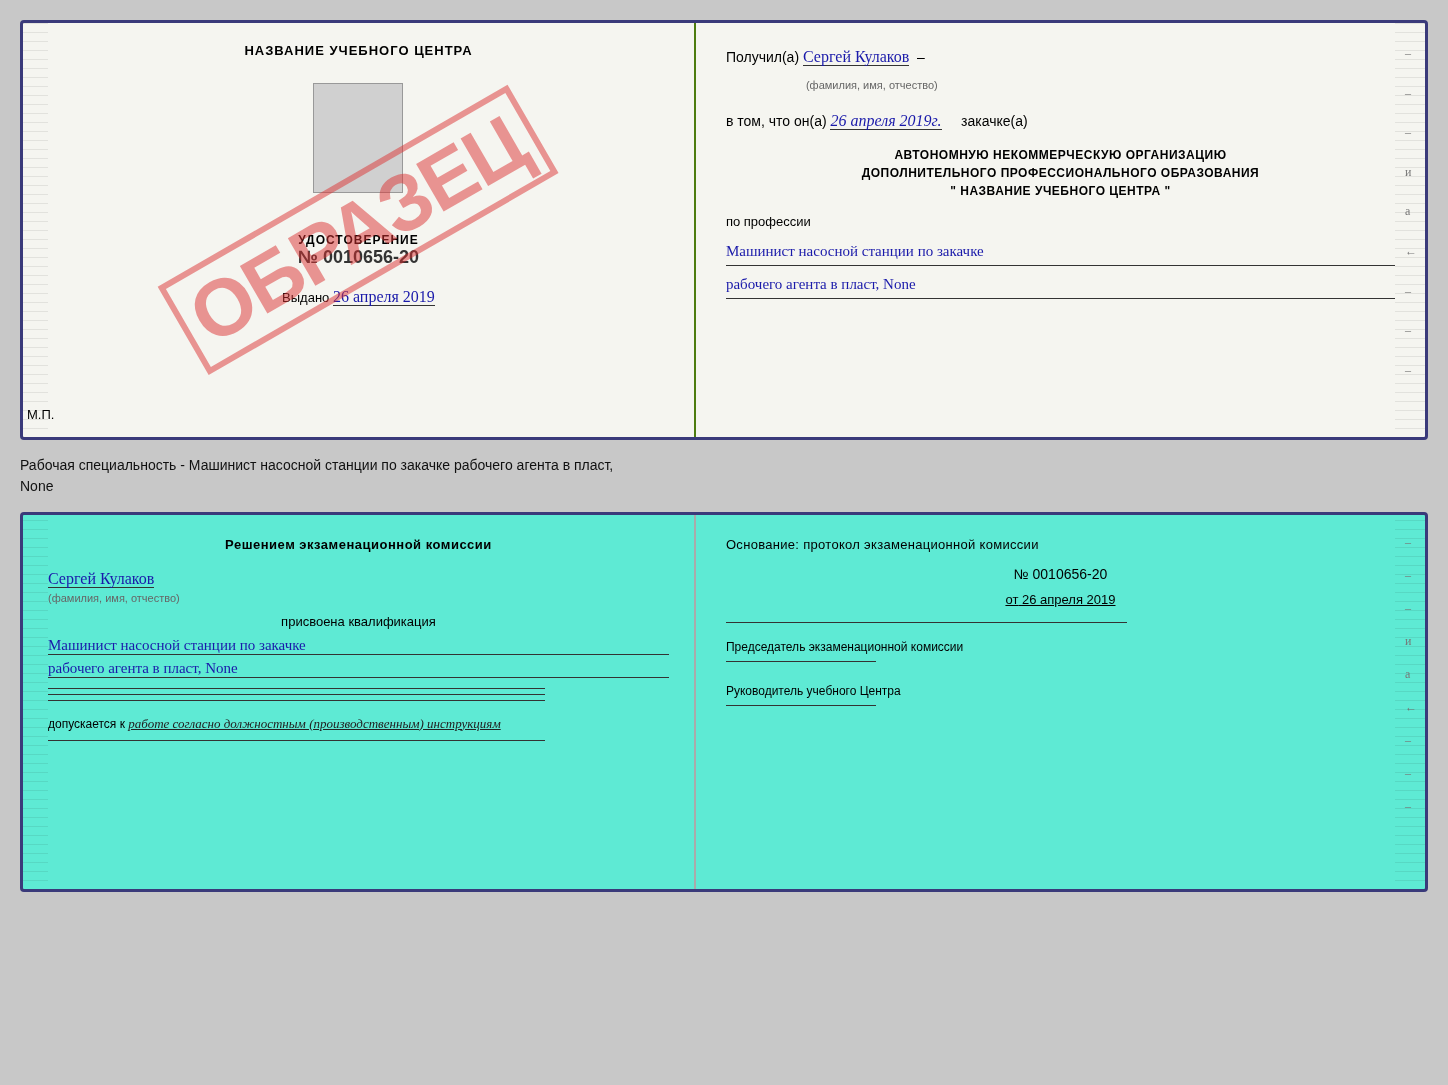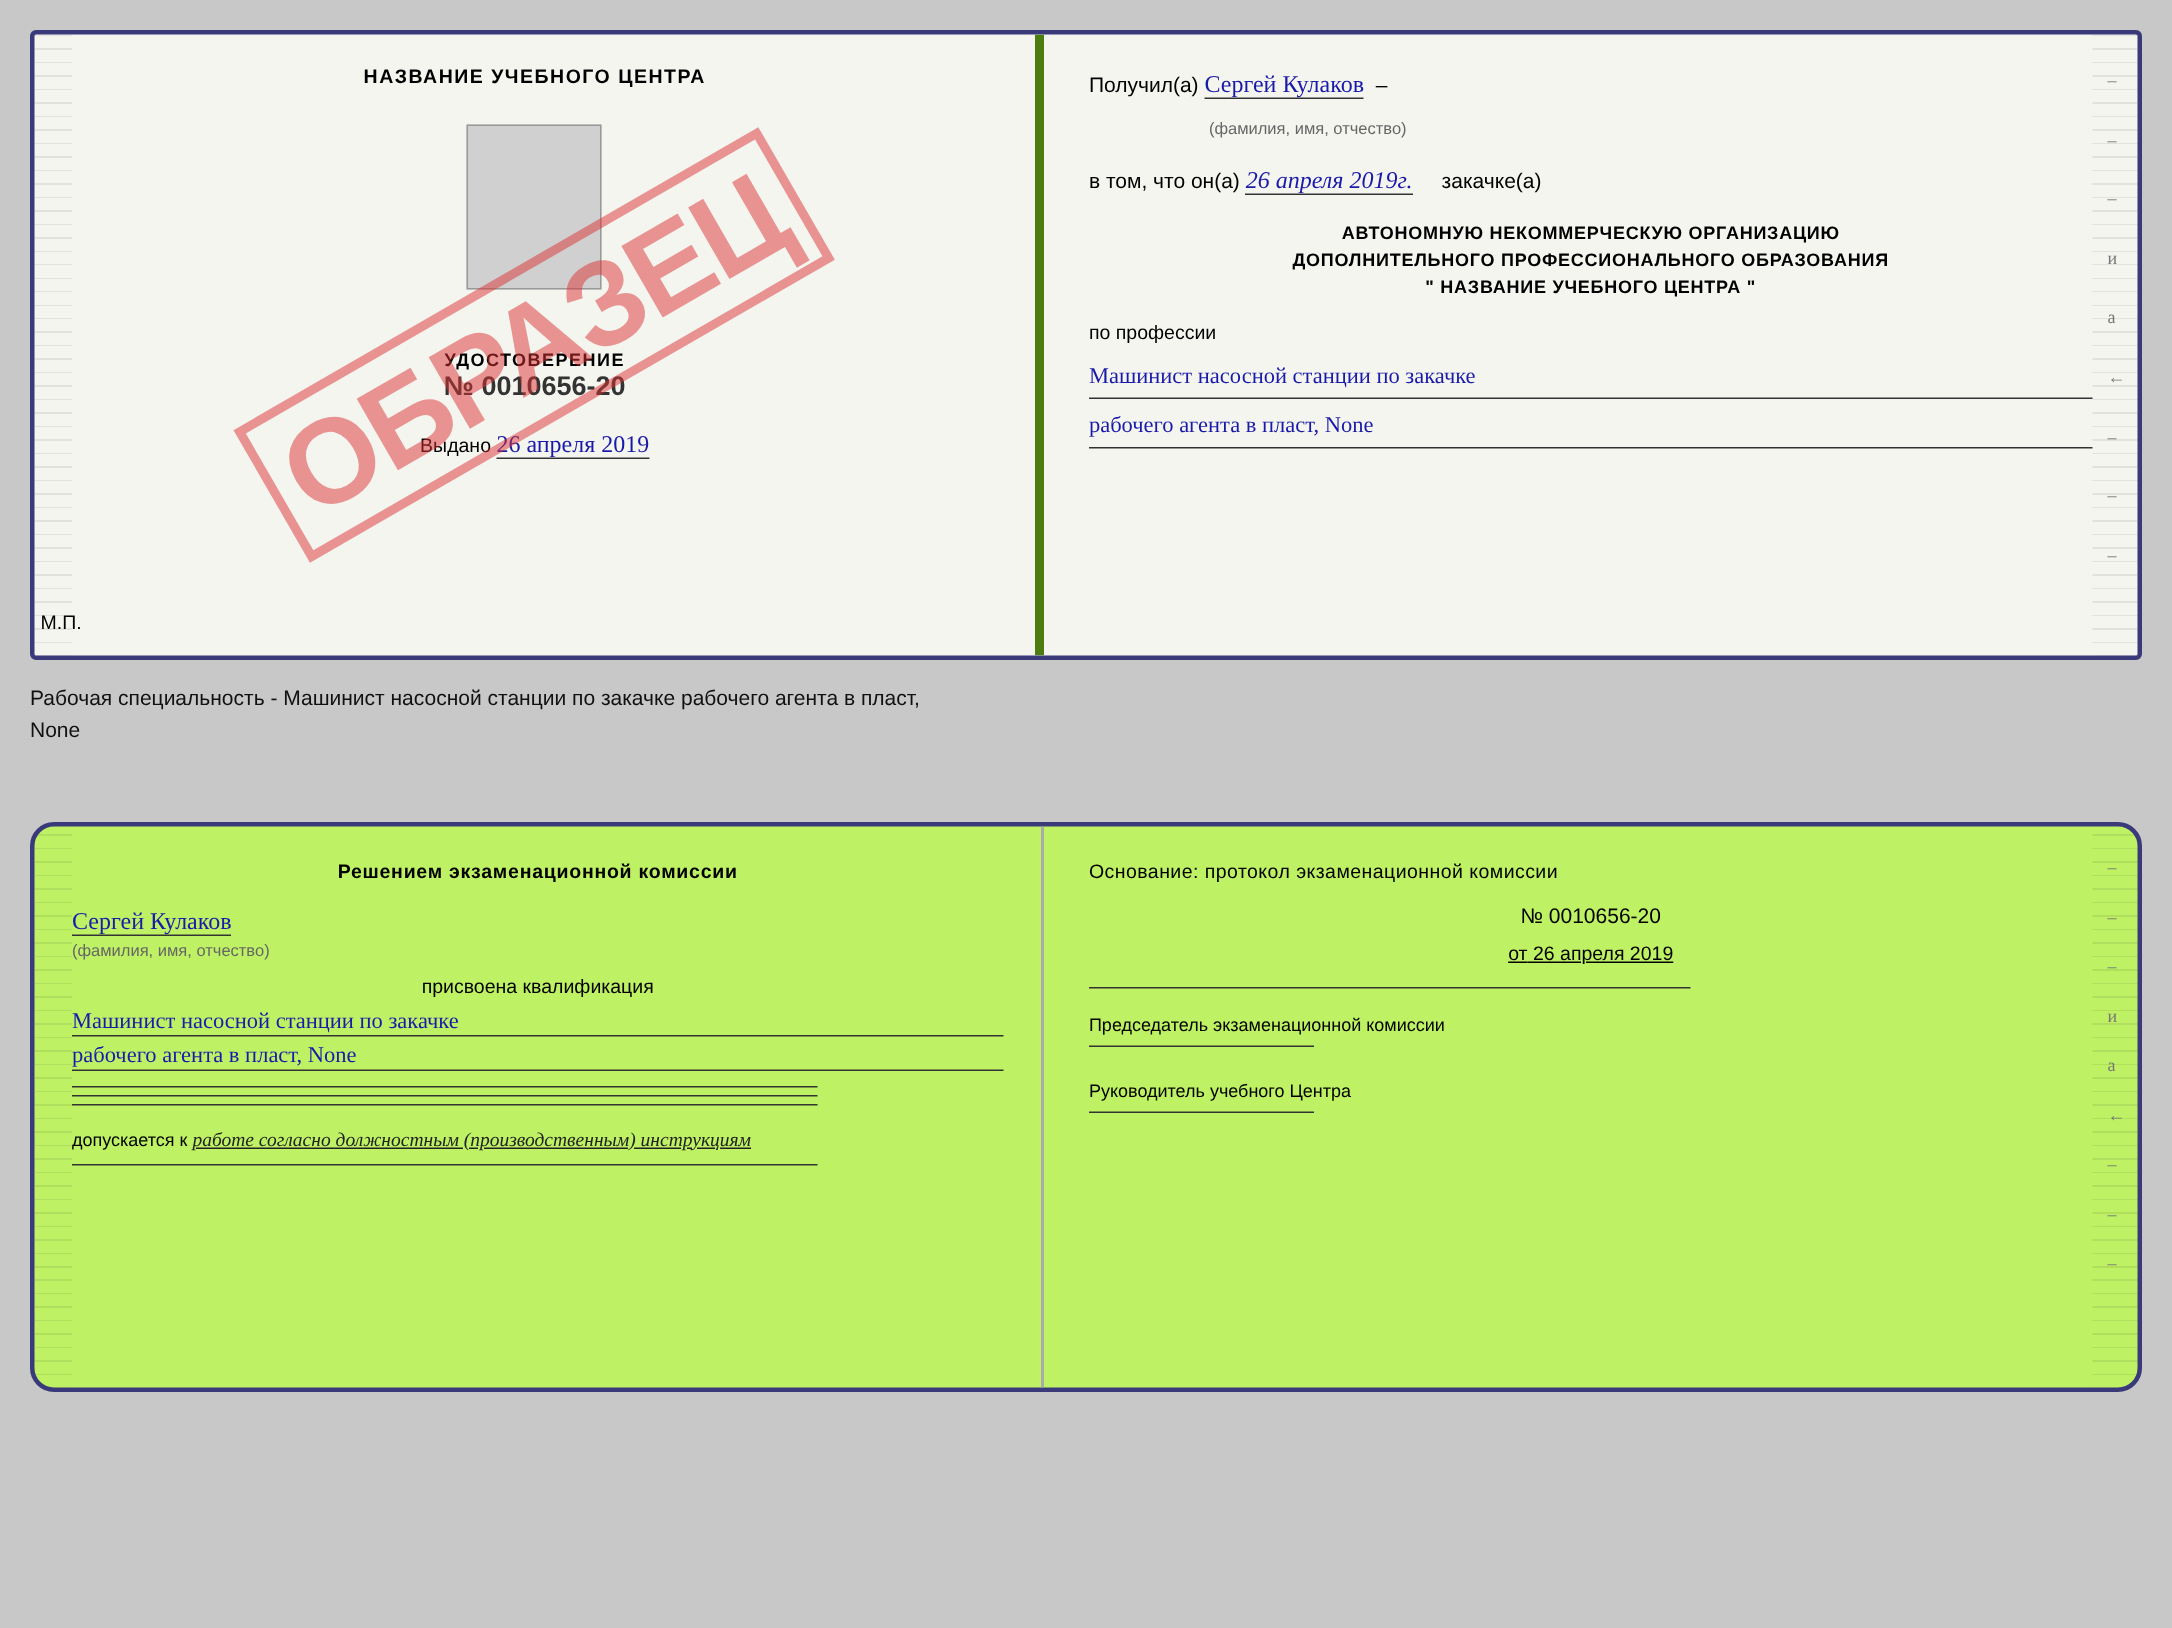--- a/index.html
+++ b/index.html
@@ -23,21 +23,21 @@
       background: #f5f5f0;
       border: 3px solid #3a3a7a;
       border-radius: 4px;
       min-height: 420px;
       position: relative;
       overflow: hidden;
     }
 
     .doc-left {
       width: 48%;
-      border-right: 6px solid #4d7c0f;
+      border-right: 2px solid #4d7c0f;
       padding: 20px 25px;
       position: relative;
       display: flex;
       flex-direction: column;
       align-items: center;
     }
 
     .doc-right {
       width: 52%;
       padding: 20px 30px;
@@ -172,27 +172,26 @@
       font-size: 14px;
       font-family: Arial, sans-serif;
       color: #111;
       padding: 5px 0;
       line-height: 1.5;
     }
 
     
     .bottom-document {
       display: flex;
-      background: #bef264;
+      background: #5eead4;
       border: 3px solid #3a3a7a;
-      border-radius: 16px;
+      border-radius: 4px;
       min-height: 380px;
       position: relative;
       overflow: hidden;
-      margin-top: 36px;
     }
 
     .bottom-left {
       width: 48%;
       border-right: 2px solid #aaa;
       padding: 20px 25px;
       position: relative;
     }
 
     .bottom-right {

